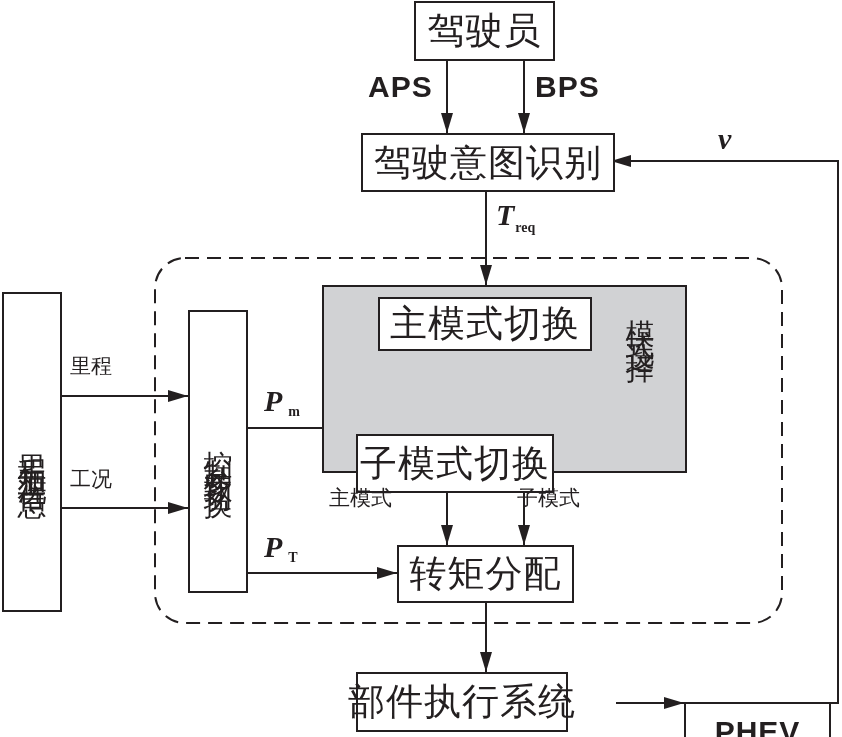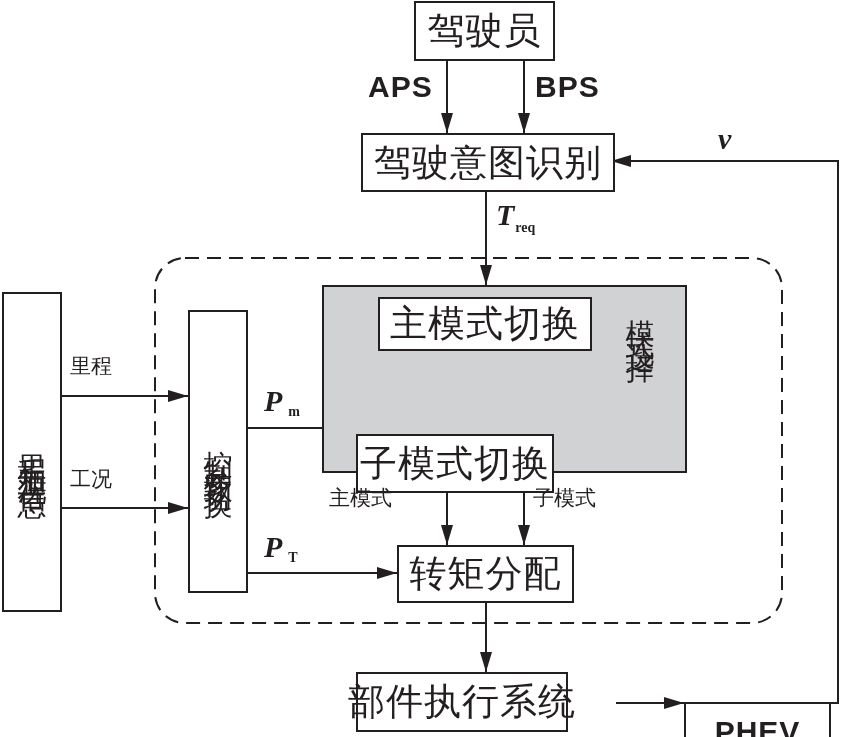--- a/index.html
+++ b/index.html
@@ -108,17 +108,17 @@
 </span>
 
 <span class="abs sig" style="left:70px; top:352px;">里程</span>
 <span class="abs sig" style="left:70px; top:465px;">工况</span>
 
 <span class="abs" style="left:264px; top:384px;">
   <span class="ital">P</span><span class="sub" style="position:relative; top:5px; margin-left:6px;">m</span>
 </span>
 
 <span class="abs sig" style="left:329px; top:484px;text-align:right;">主模式</span>
-<span class="abs sig" style="left:533px; top:484px;">子模式</span>
+<span class="abs sig" style="left:517px; top:484px;">子模式</span>
 
 <span class="abs" style="left:264px; top:530px;">
   <span class="ital">P</span><span class="sub" style="position:relative; top:5px; margin-left:6px;">T</span>
 </span>
 
 </body></html>

